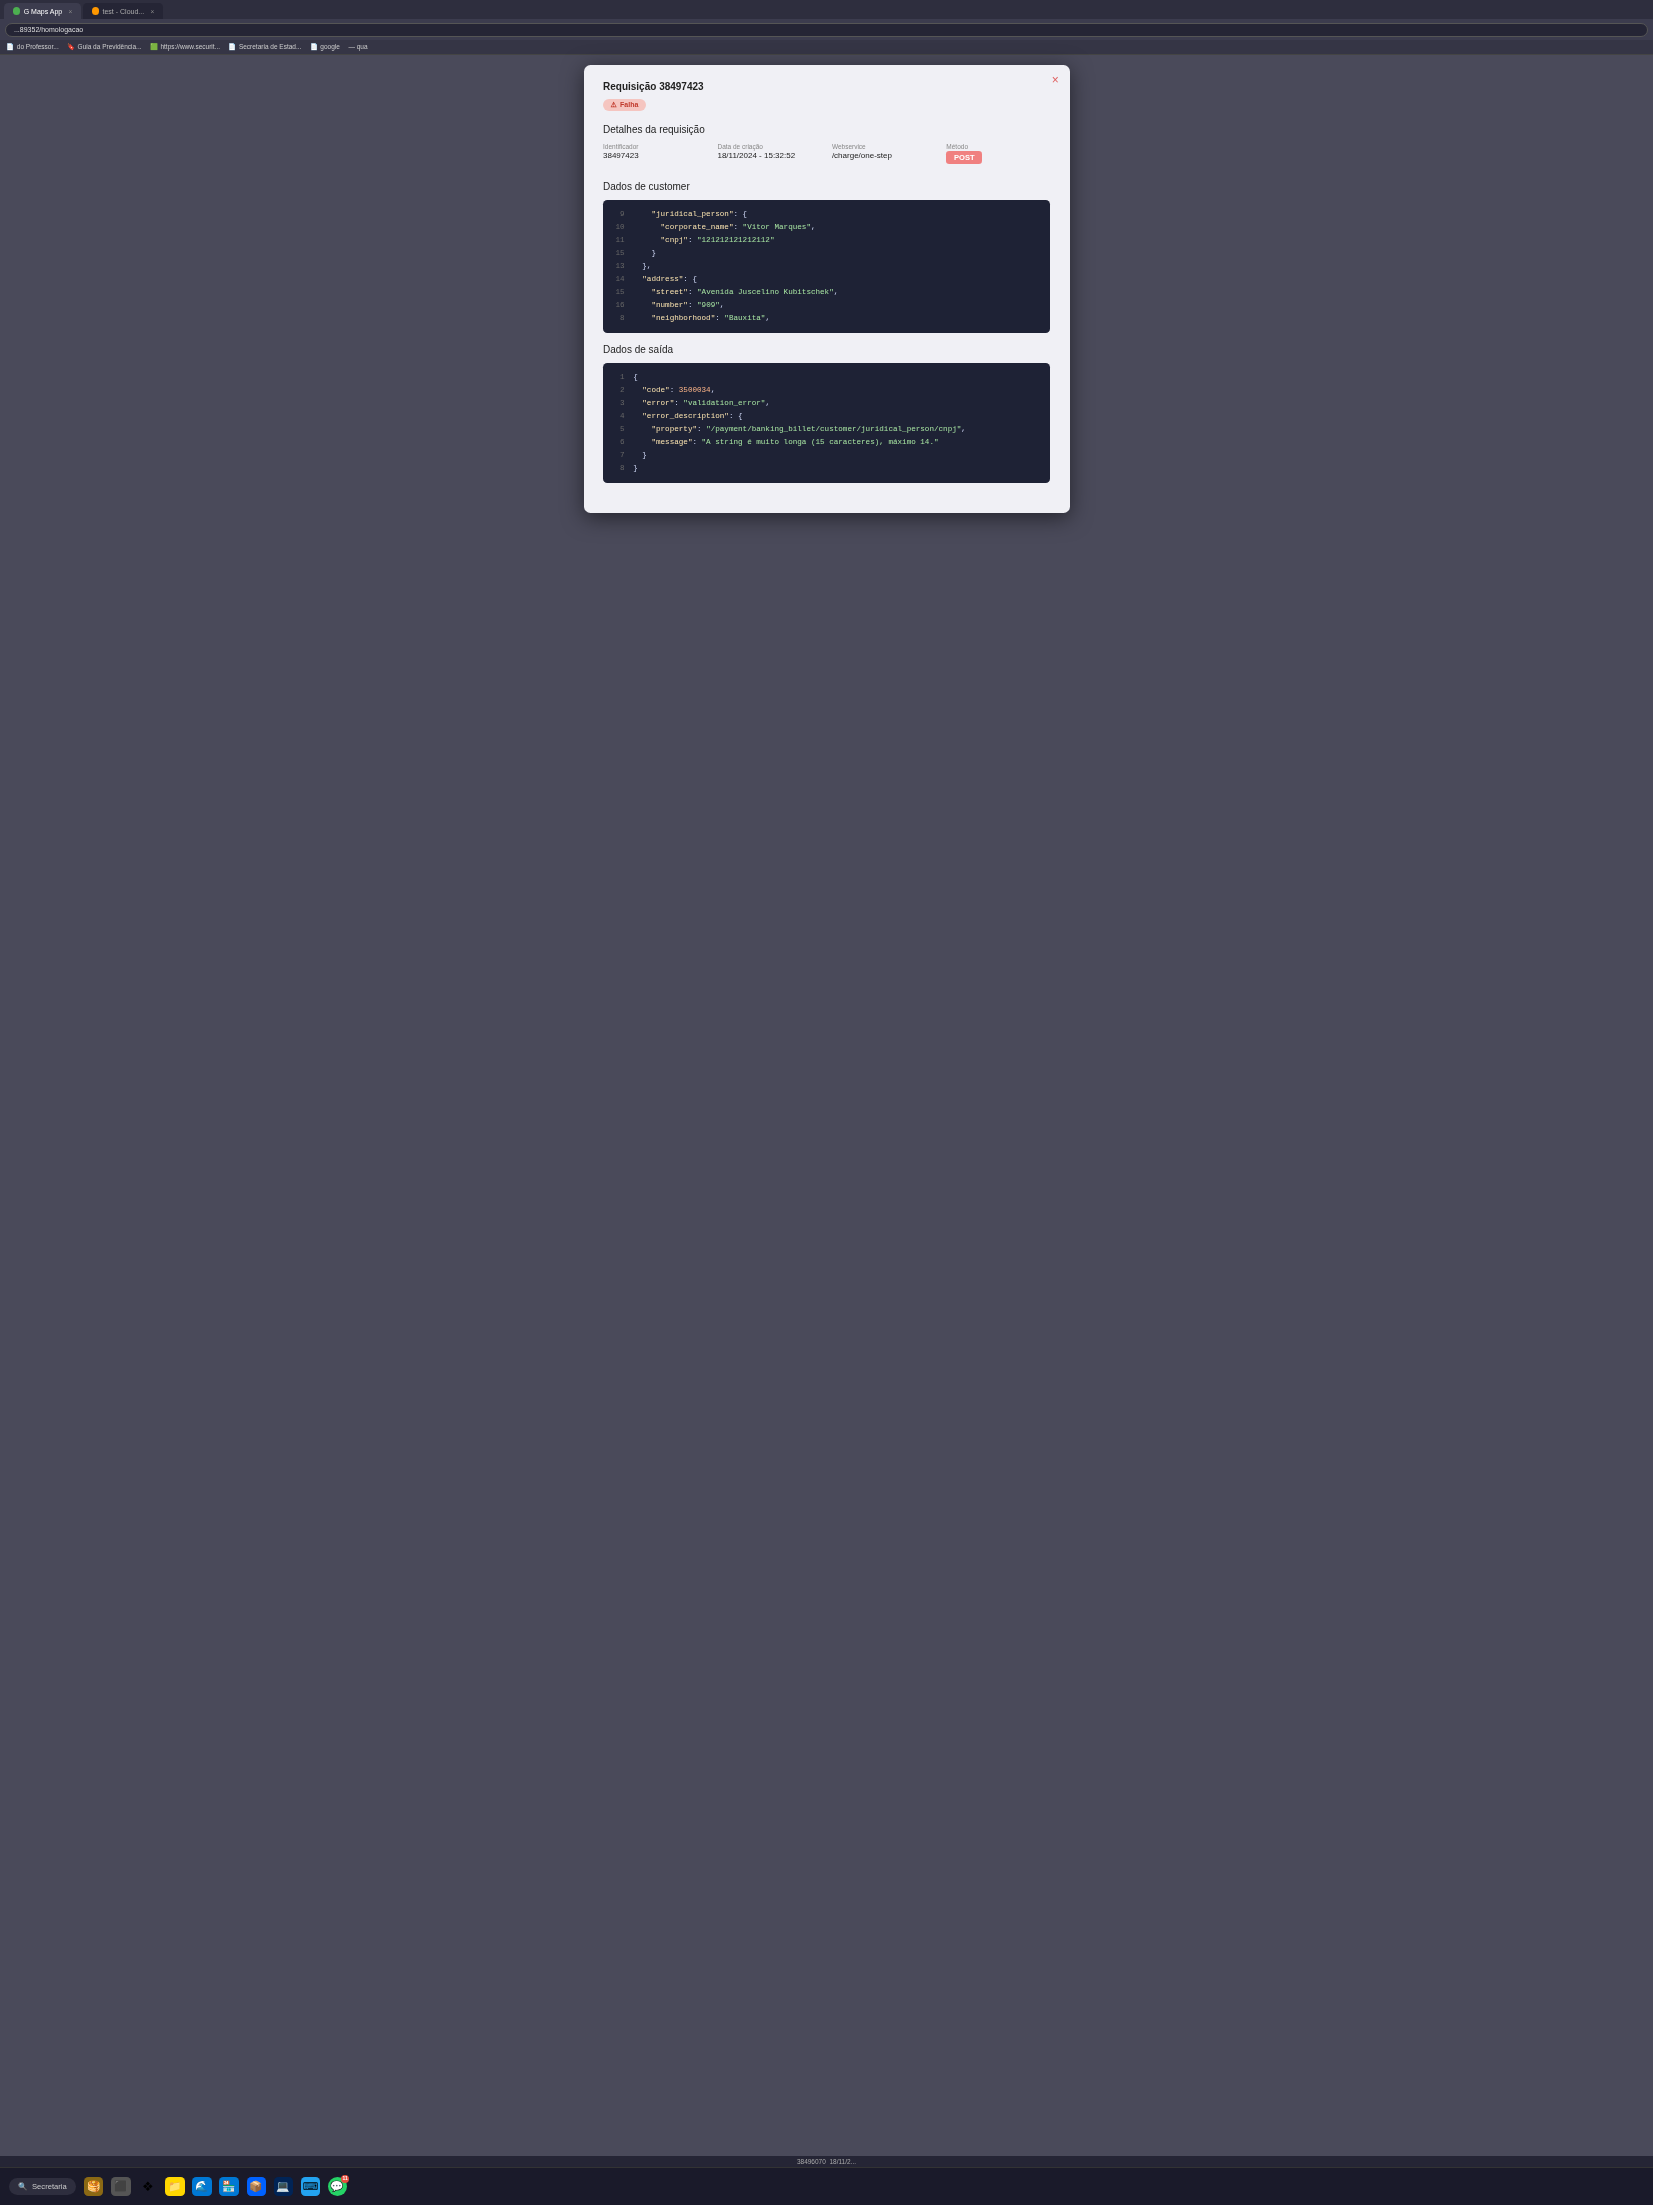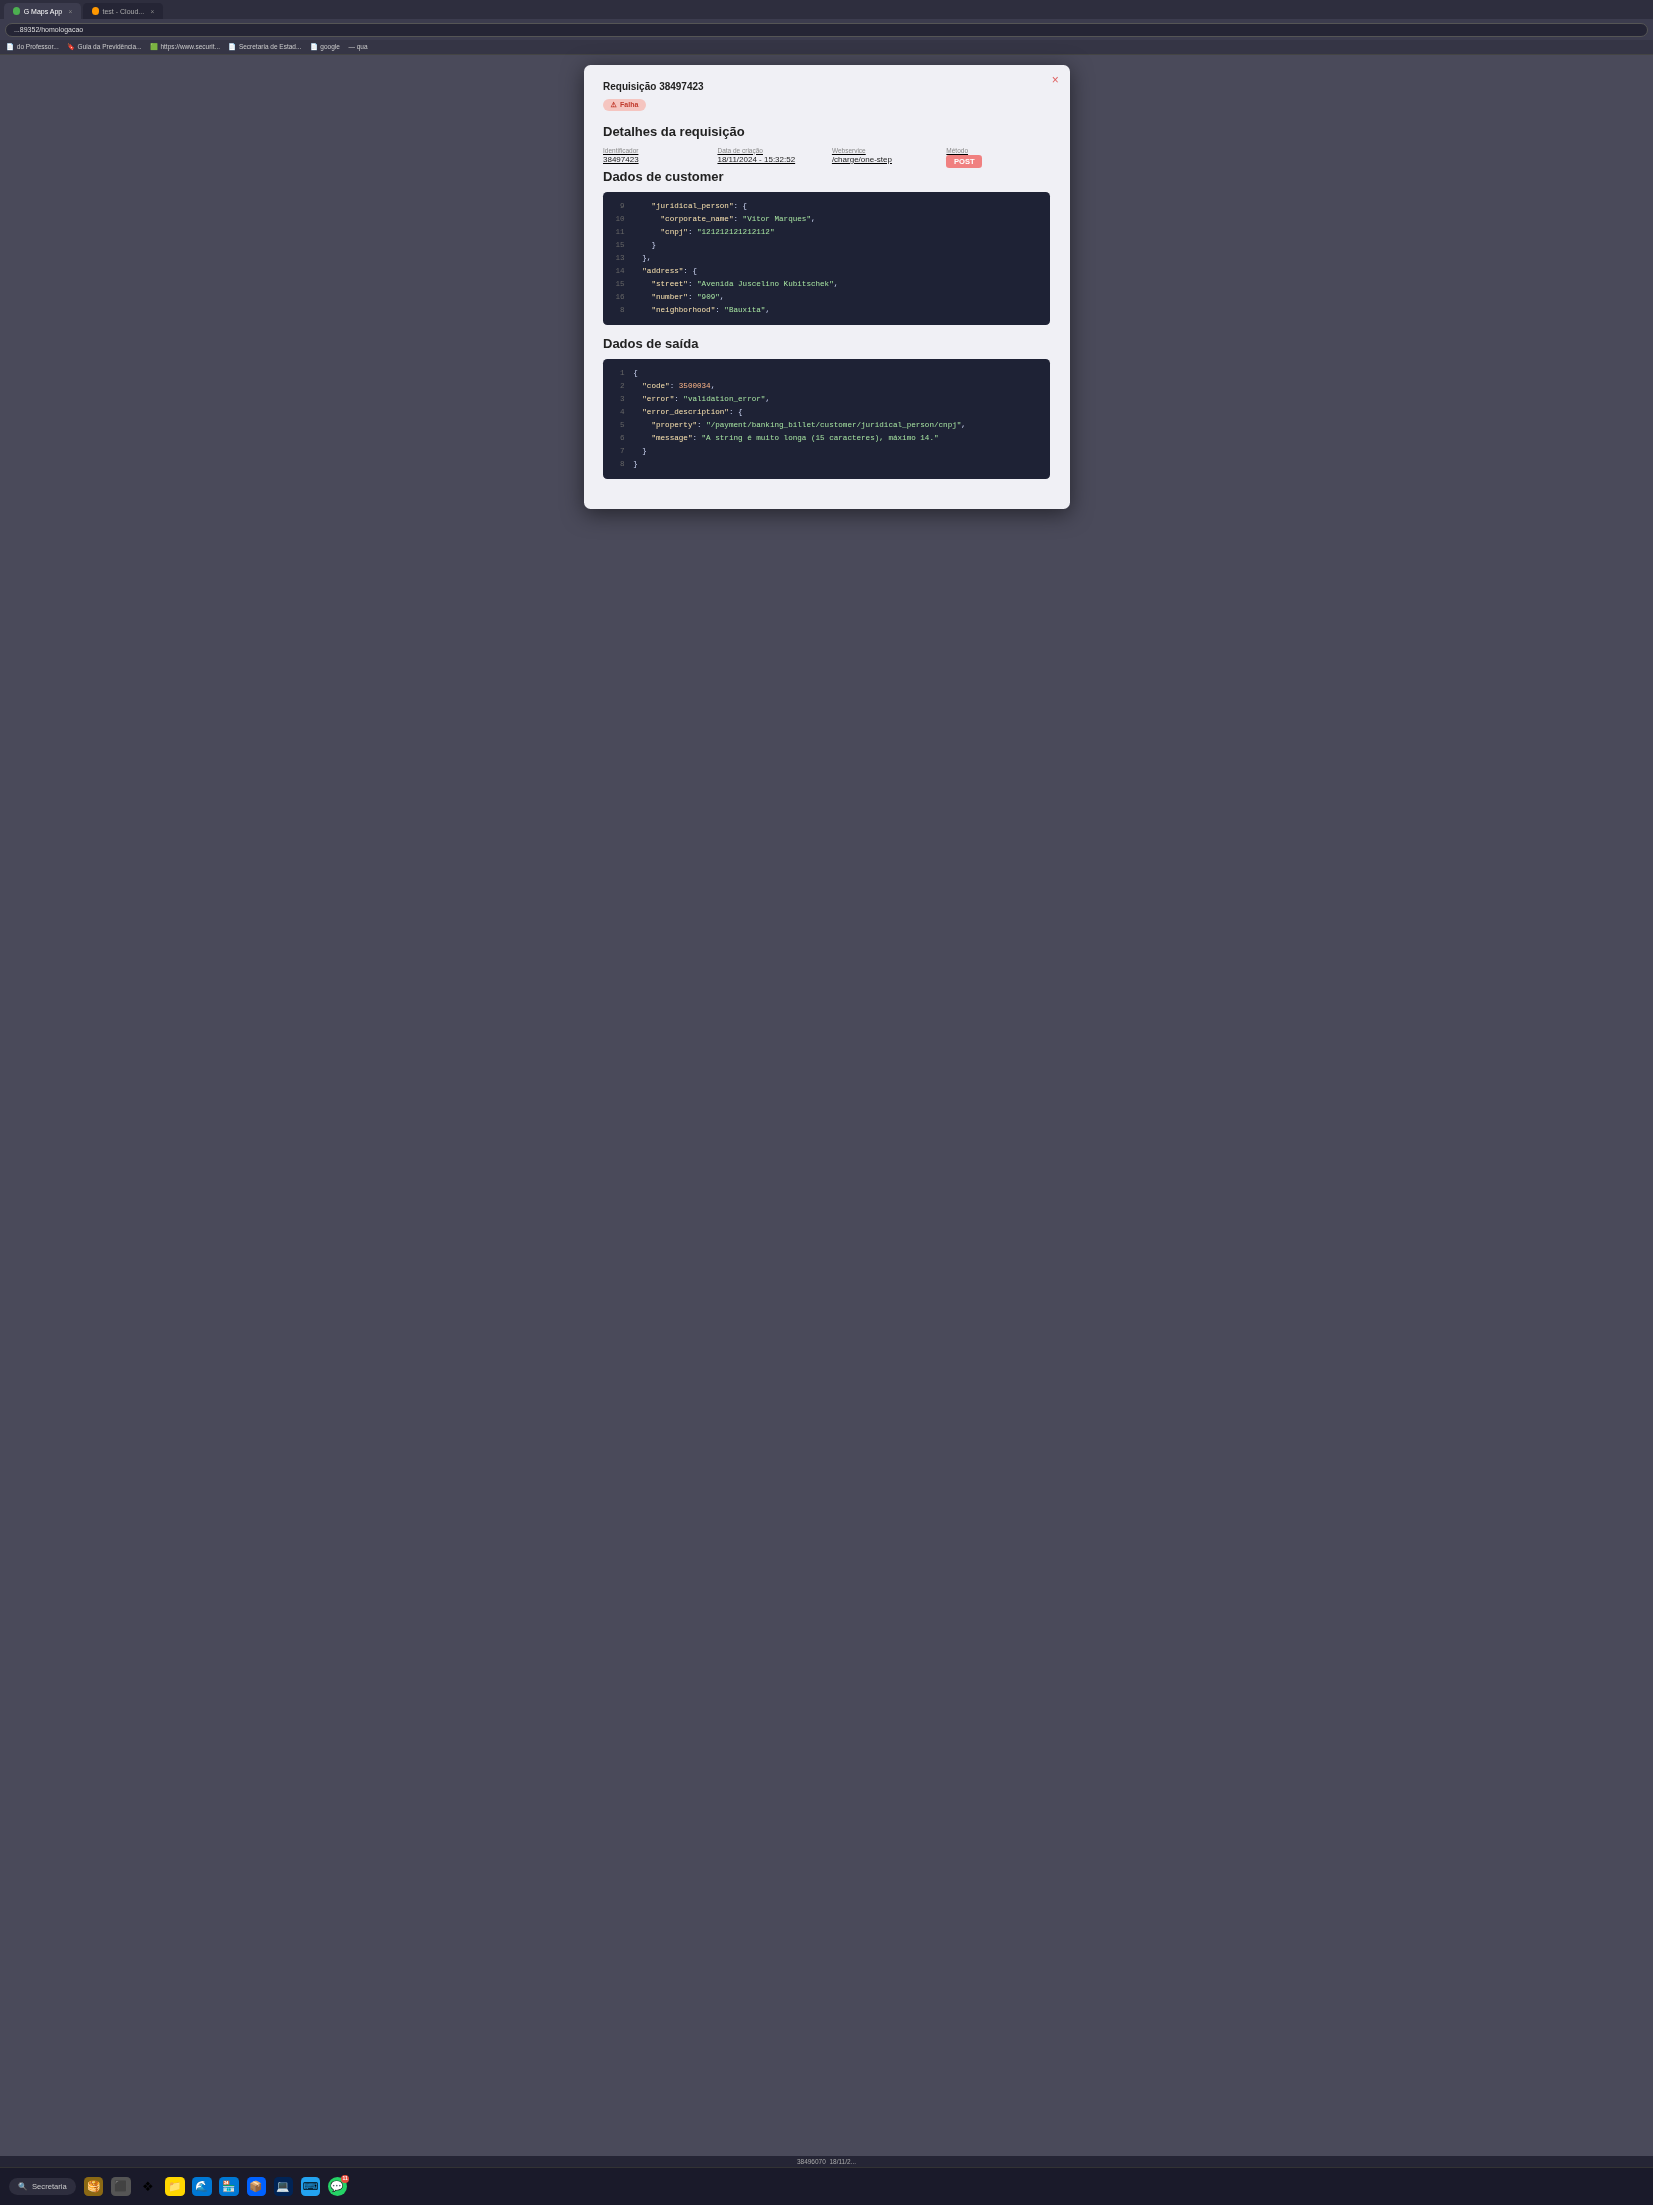--- a/index.html
+++ b/index.html
@@ -144,32 +144,31 @@
       background: #f5c5c0;
       color: #c0392b;
       border-radius: 10.8px;
       padding: 2.2px 7.6px;
       font-size: 7px;
       font-weight: 600;
       margin-bottom: 13px;
     }
 
     .section-title {
-      font-size: 13px;
-      font-weight: 700;
+      font-size: 10px;
+      font-weight: 400;
       color: #222;
       margin-bottom: 7.6px;
     }
 
     .detail-grid {
       display: grid;
       grid-template-columns: 1fr 1fr 1fr 1fr;
       gap: 4.3px 10.8px;
-      margin-bottom: 1px;
-      text-decoration: underline;
+      margin-bottom: 17px;
     }
 
     .detail-label {
       font-size: 6.5px;
       color: #888;
       margin-bottom: 1.1px;
     }
 
     .detail-value {
       font-size: 8px;

